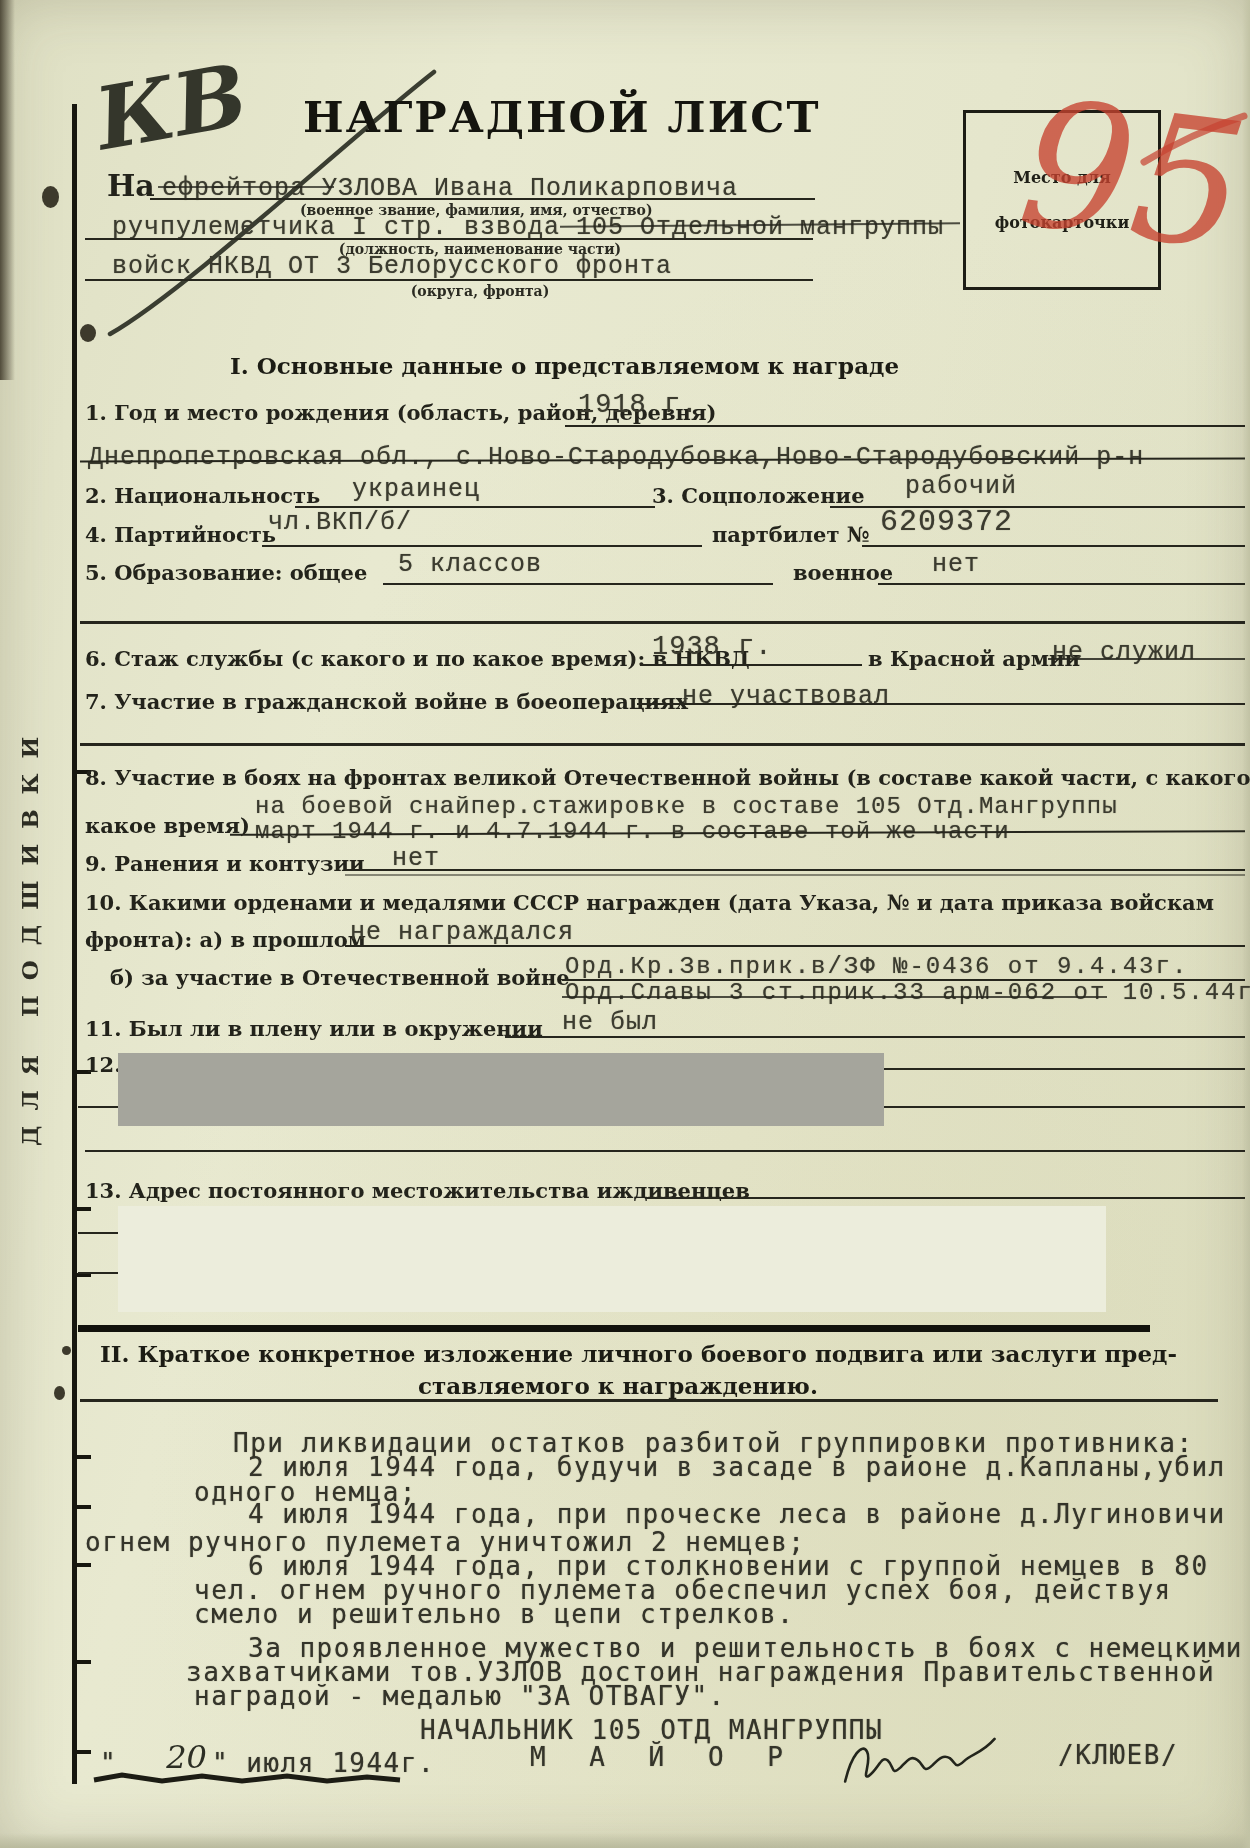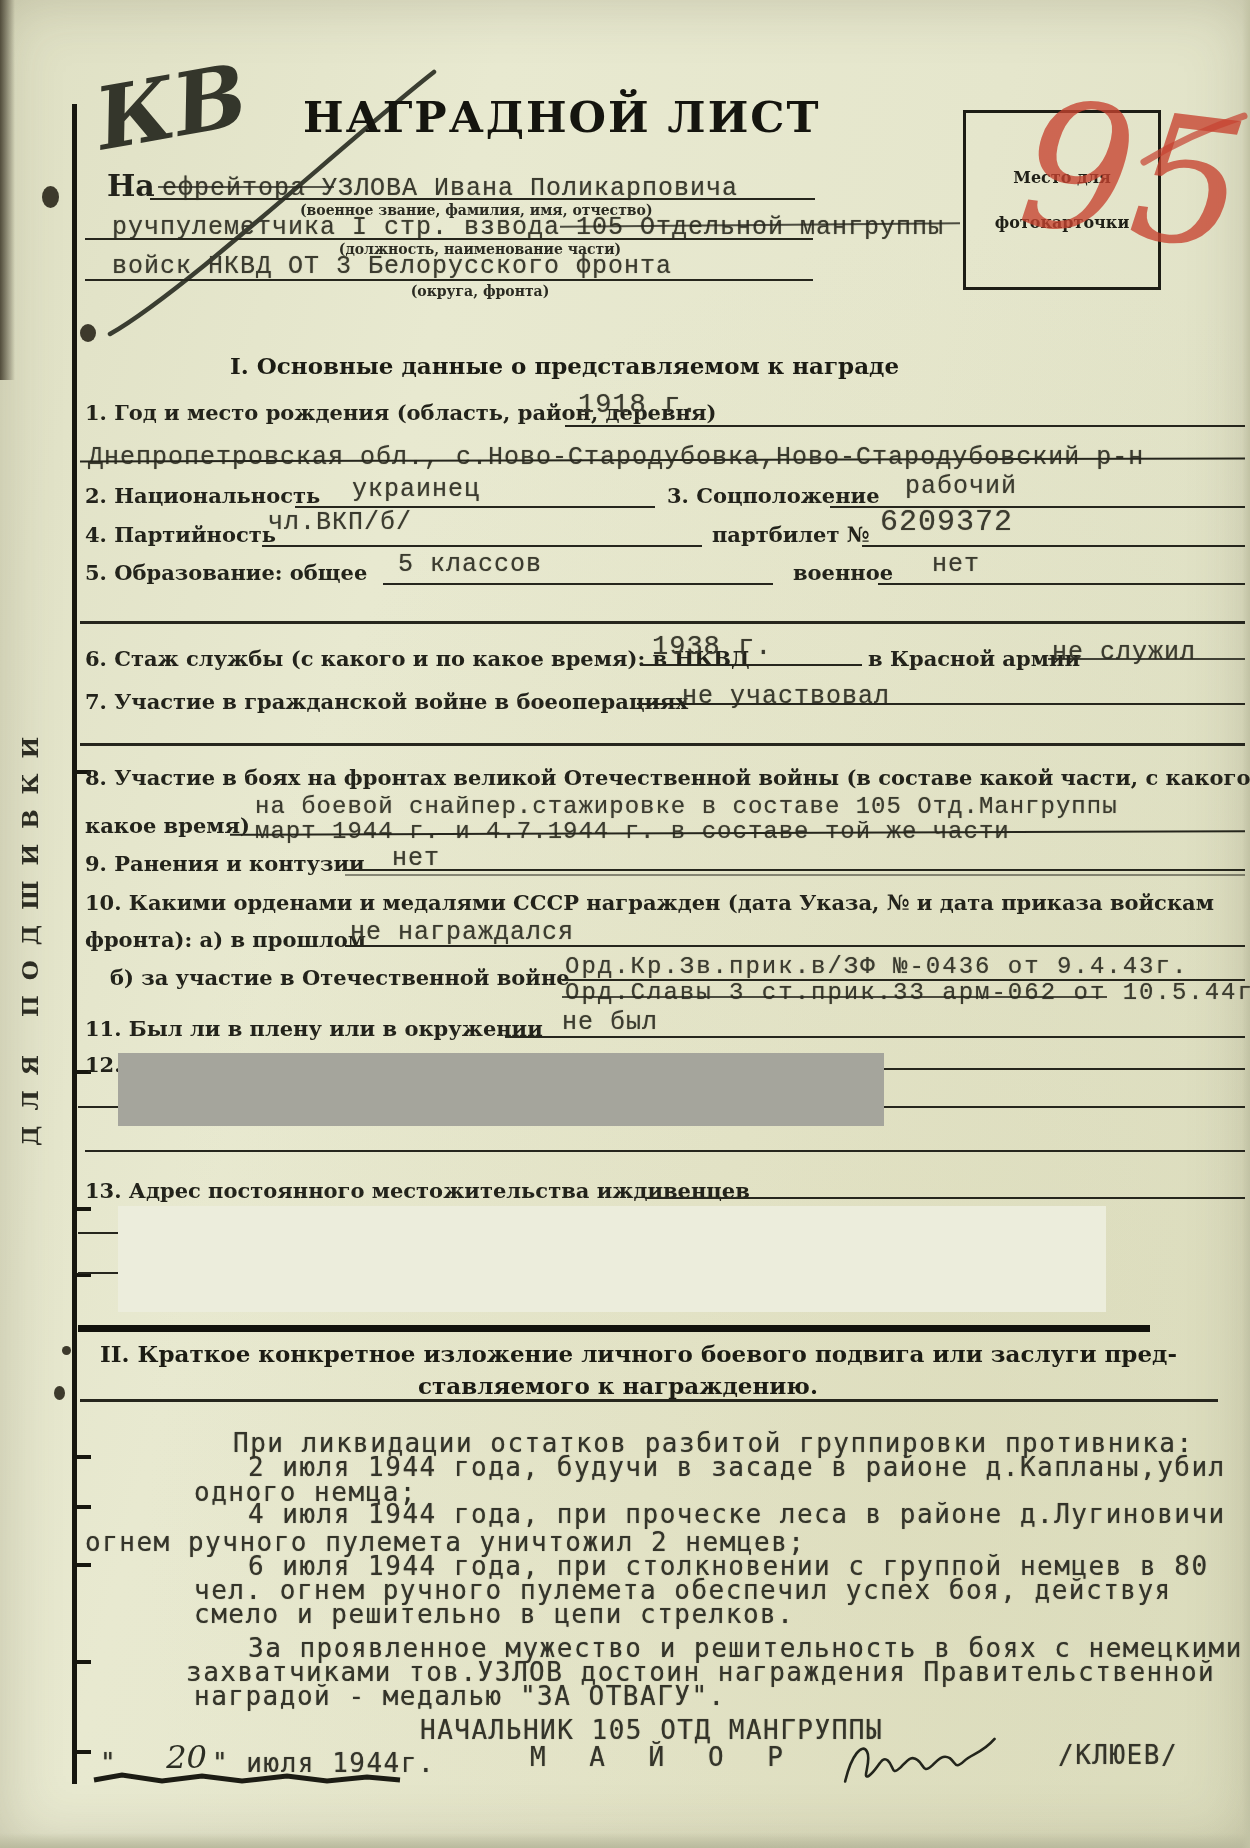--- a/index.html
+++ b/index.html
@@ -107,21 +107,21 @@
   <div class="abs lbl" style="left:85px;top:400px">1. Год и место рождения (область, район, деревня)</div>
   <div class="abs typed" style="left:578px;top:390px;font-size:27px">1918 г.</div>
   <div class="ln" style="left:565px;top:425px;width:680px"></div>
 
   <div class="abs typed" style="left:88px;top:443px">Днепропетровская обл., с.Ново-Стародубовка,Ново-Стародубовский р-н</div>
   <div class="ln" style="left:80px;top:459px;width:1165px;transform:rotate(-.15deg)"></div>
 
   <div class="abs lbl" style="left:85px;top:483px">2. Национальность</div>
   <div class="abs typed" style="left:352px;top:475px">украинец</div>
   <div class="ln" style="left:295px;top:506px;width:360px"></div>
-  <div class="abs lbl" style="left:667px;top:483px">3. Соцположение</div>
+  <div class="abs lbl" style="left:652px;top:483px">3. Соцположение</div>
   <div class="abs typed" style="left:905px;top:472px">рабочий</div>
   <div class="ln" style="left:830px;top:506px;width:415px"></div>
 
   <div class="abs lbl" style="left:85px;top:522px">4. Партийность</div>
   <div class="abs typed" style="left:268px;top:508px">чл.ВКП/б/</div>
   <div class="ln" style="left:262px;top:545px;width:440px"></div>
   <div class="abs lbl" style="left:712px;top:522px">партбилет №</div>
   <div class="abs typed" style="left:880px;top:505px;font-size:30px">6209372</div>
   <div class="ln" style="left:862px;top:545px;width:383px"></div>
 

